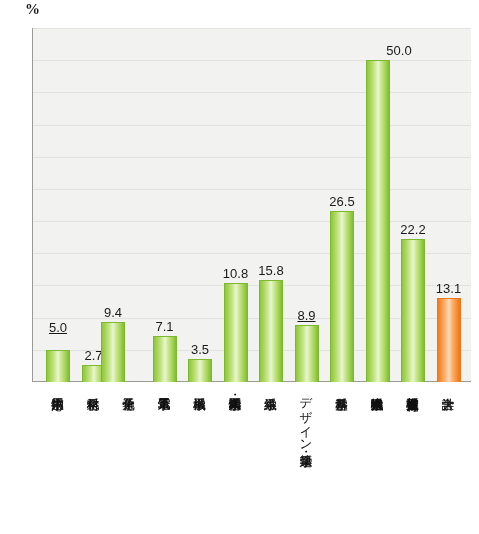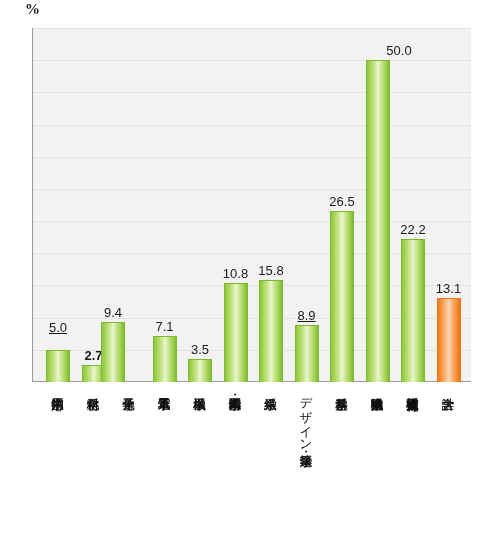--- a/index.html
+++ b/index.html
@@ -176,21 +176,21 @@
         <div class="gridline" style="top: 321.818px;"></div>
         <div class="gridline baseline" style="top: 353px;"></div>
       </div>
     <div id="bar-layer">
         <div class="bar-slot" style="left: 8px;">
           <div class="bar green" title="応用生物学系 5.0" style="height: 32.1818px;"></div>
           <div class="bar-value" style="bottom: 48px; text-decoration: underline;">5.0</div>
         </div>
         <div class="bar-slot" style="left: 43.5px;">
           <div class="bar green" title="材料化学系 2.7" style="height: 17.3782px;"></div>
-          <div class="bar-value" style="bottom: 20.3782px; font-weight: bold;">2.7</div>
+          <div class="bar-value" style="bottom: 20.3782px;">2.7</div>
         </div>
         <div class="bar-slot" style="left: 63px;">
           <div class="bar green" title="分子化学系 9.4" style="height: 60.5018px;"></div>
           <div class="bar-value" style="bottom: 63.5018px;">9.4</div>
         </div>
         <div class="bar-slot" style="left: 114.5px;">
           <div class="bar green" title="電気電子工学系 7.1" style="height: 45.6982px;"></div>
           <div class="bar-value" style="bottom: 48.6982px;">7.1</div>
         </div>
         <div class="bar-slot" style="left: 150px;">

